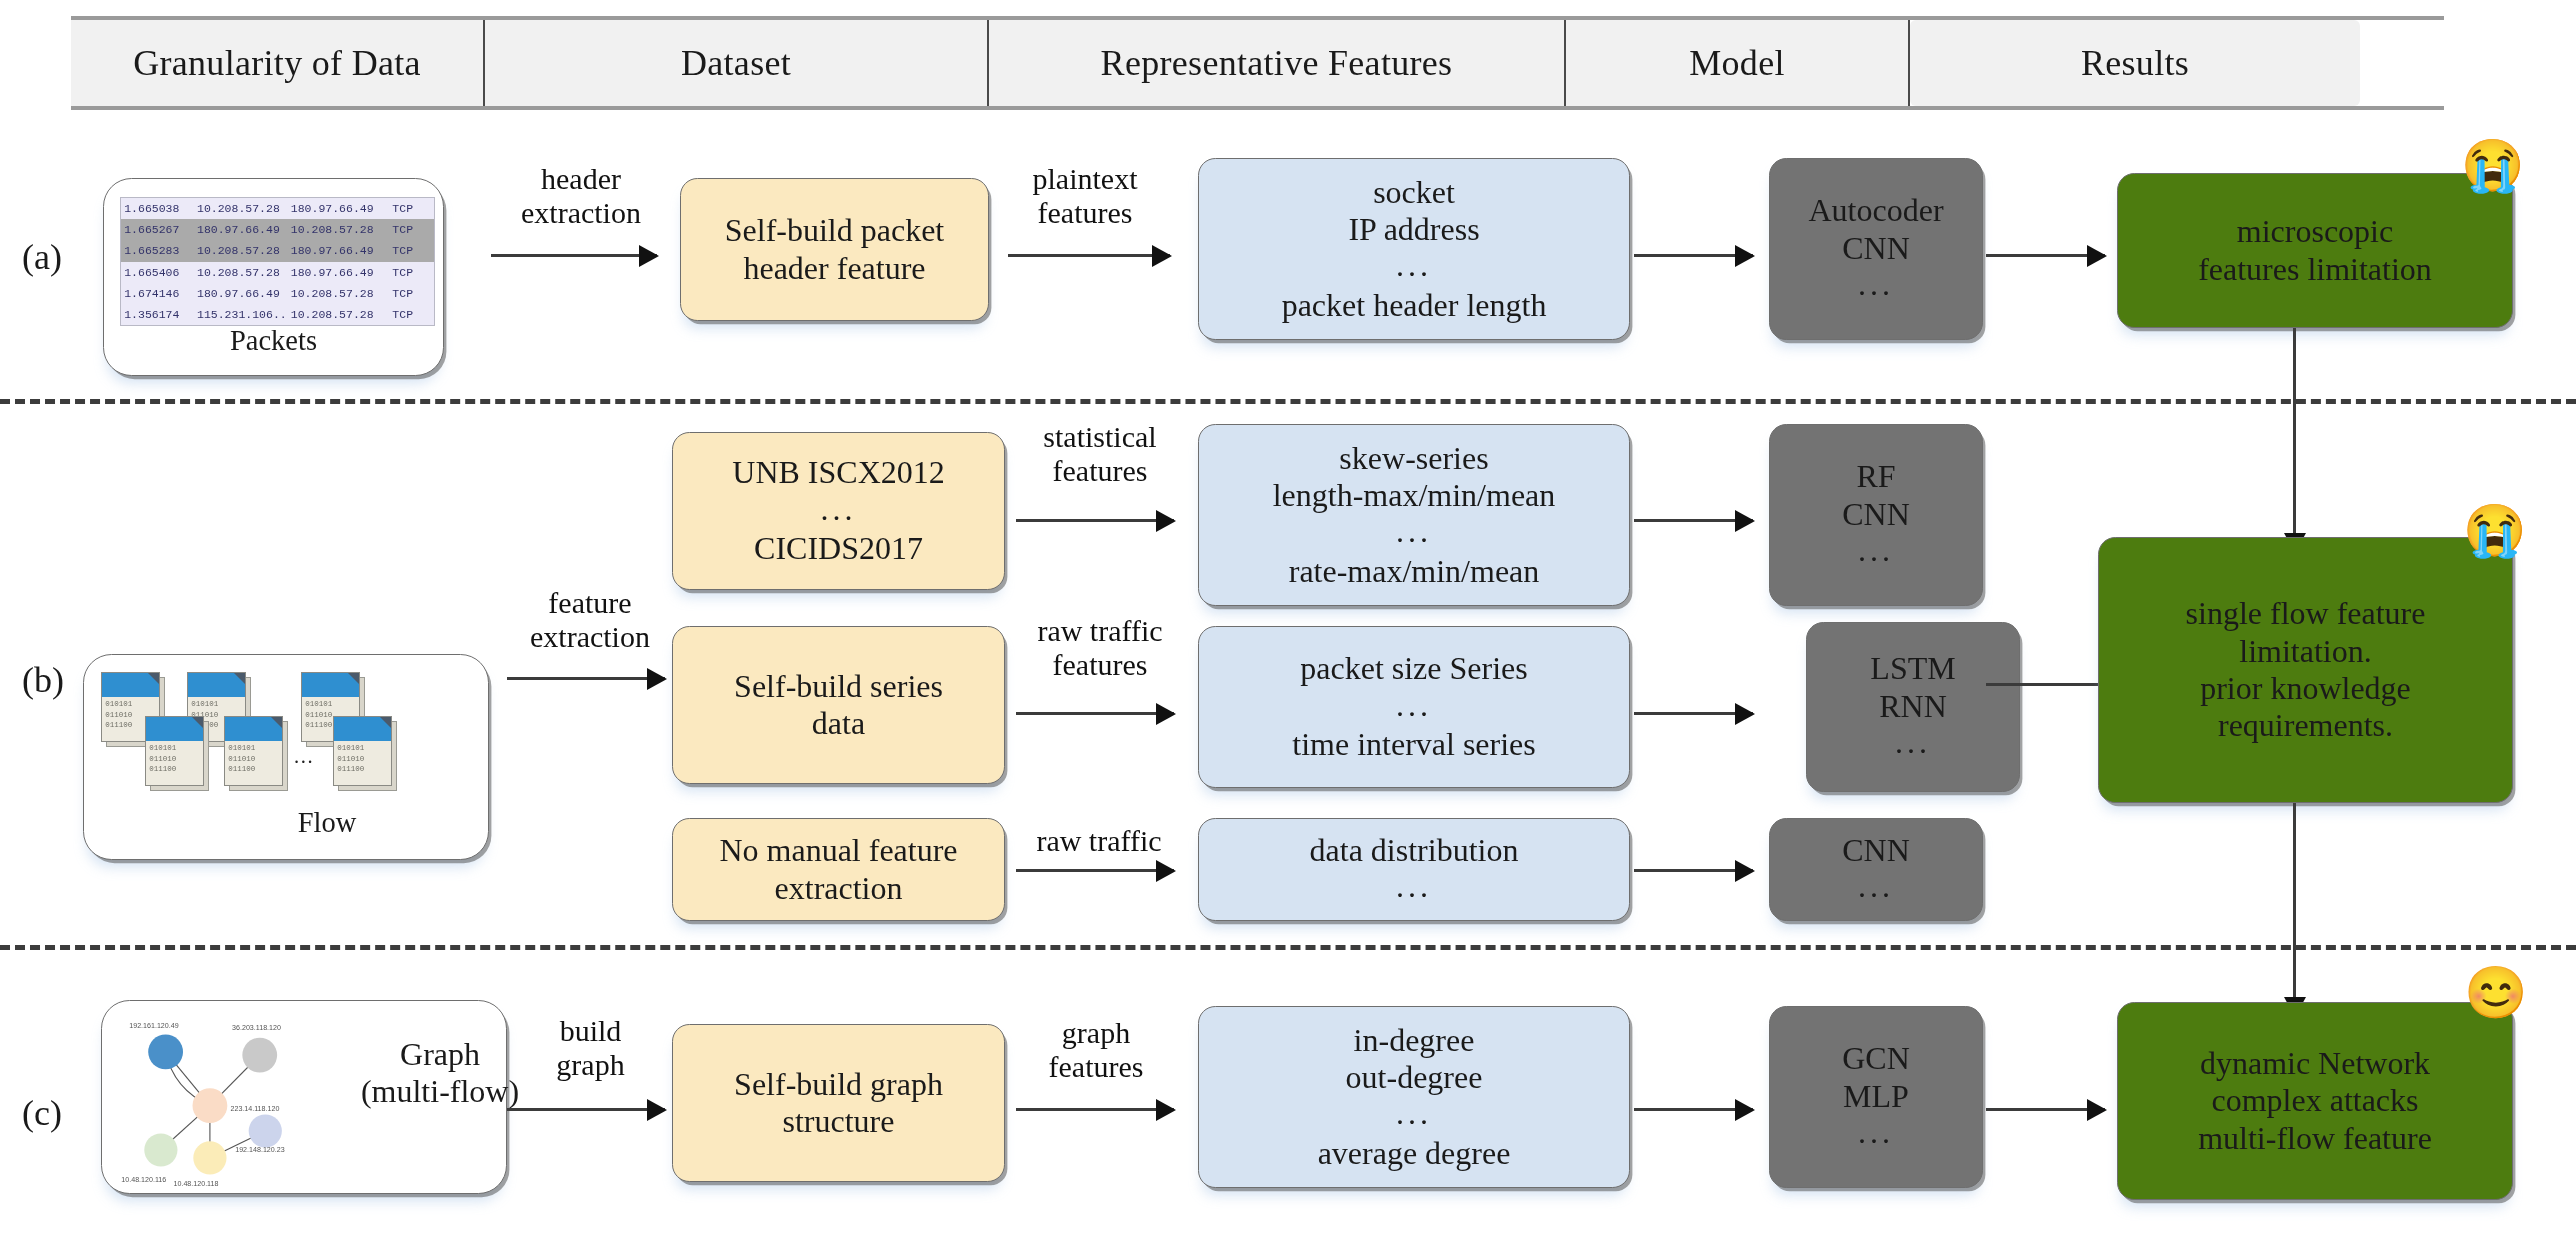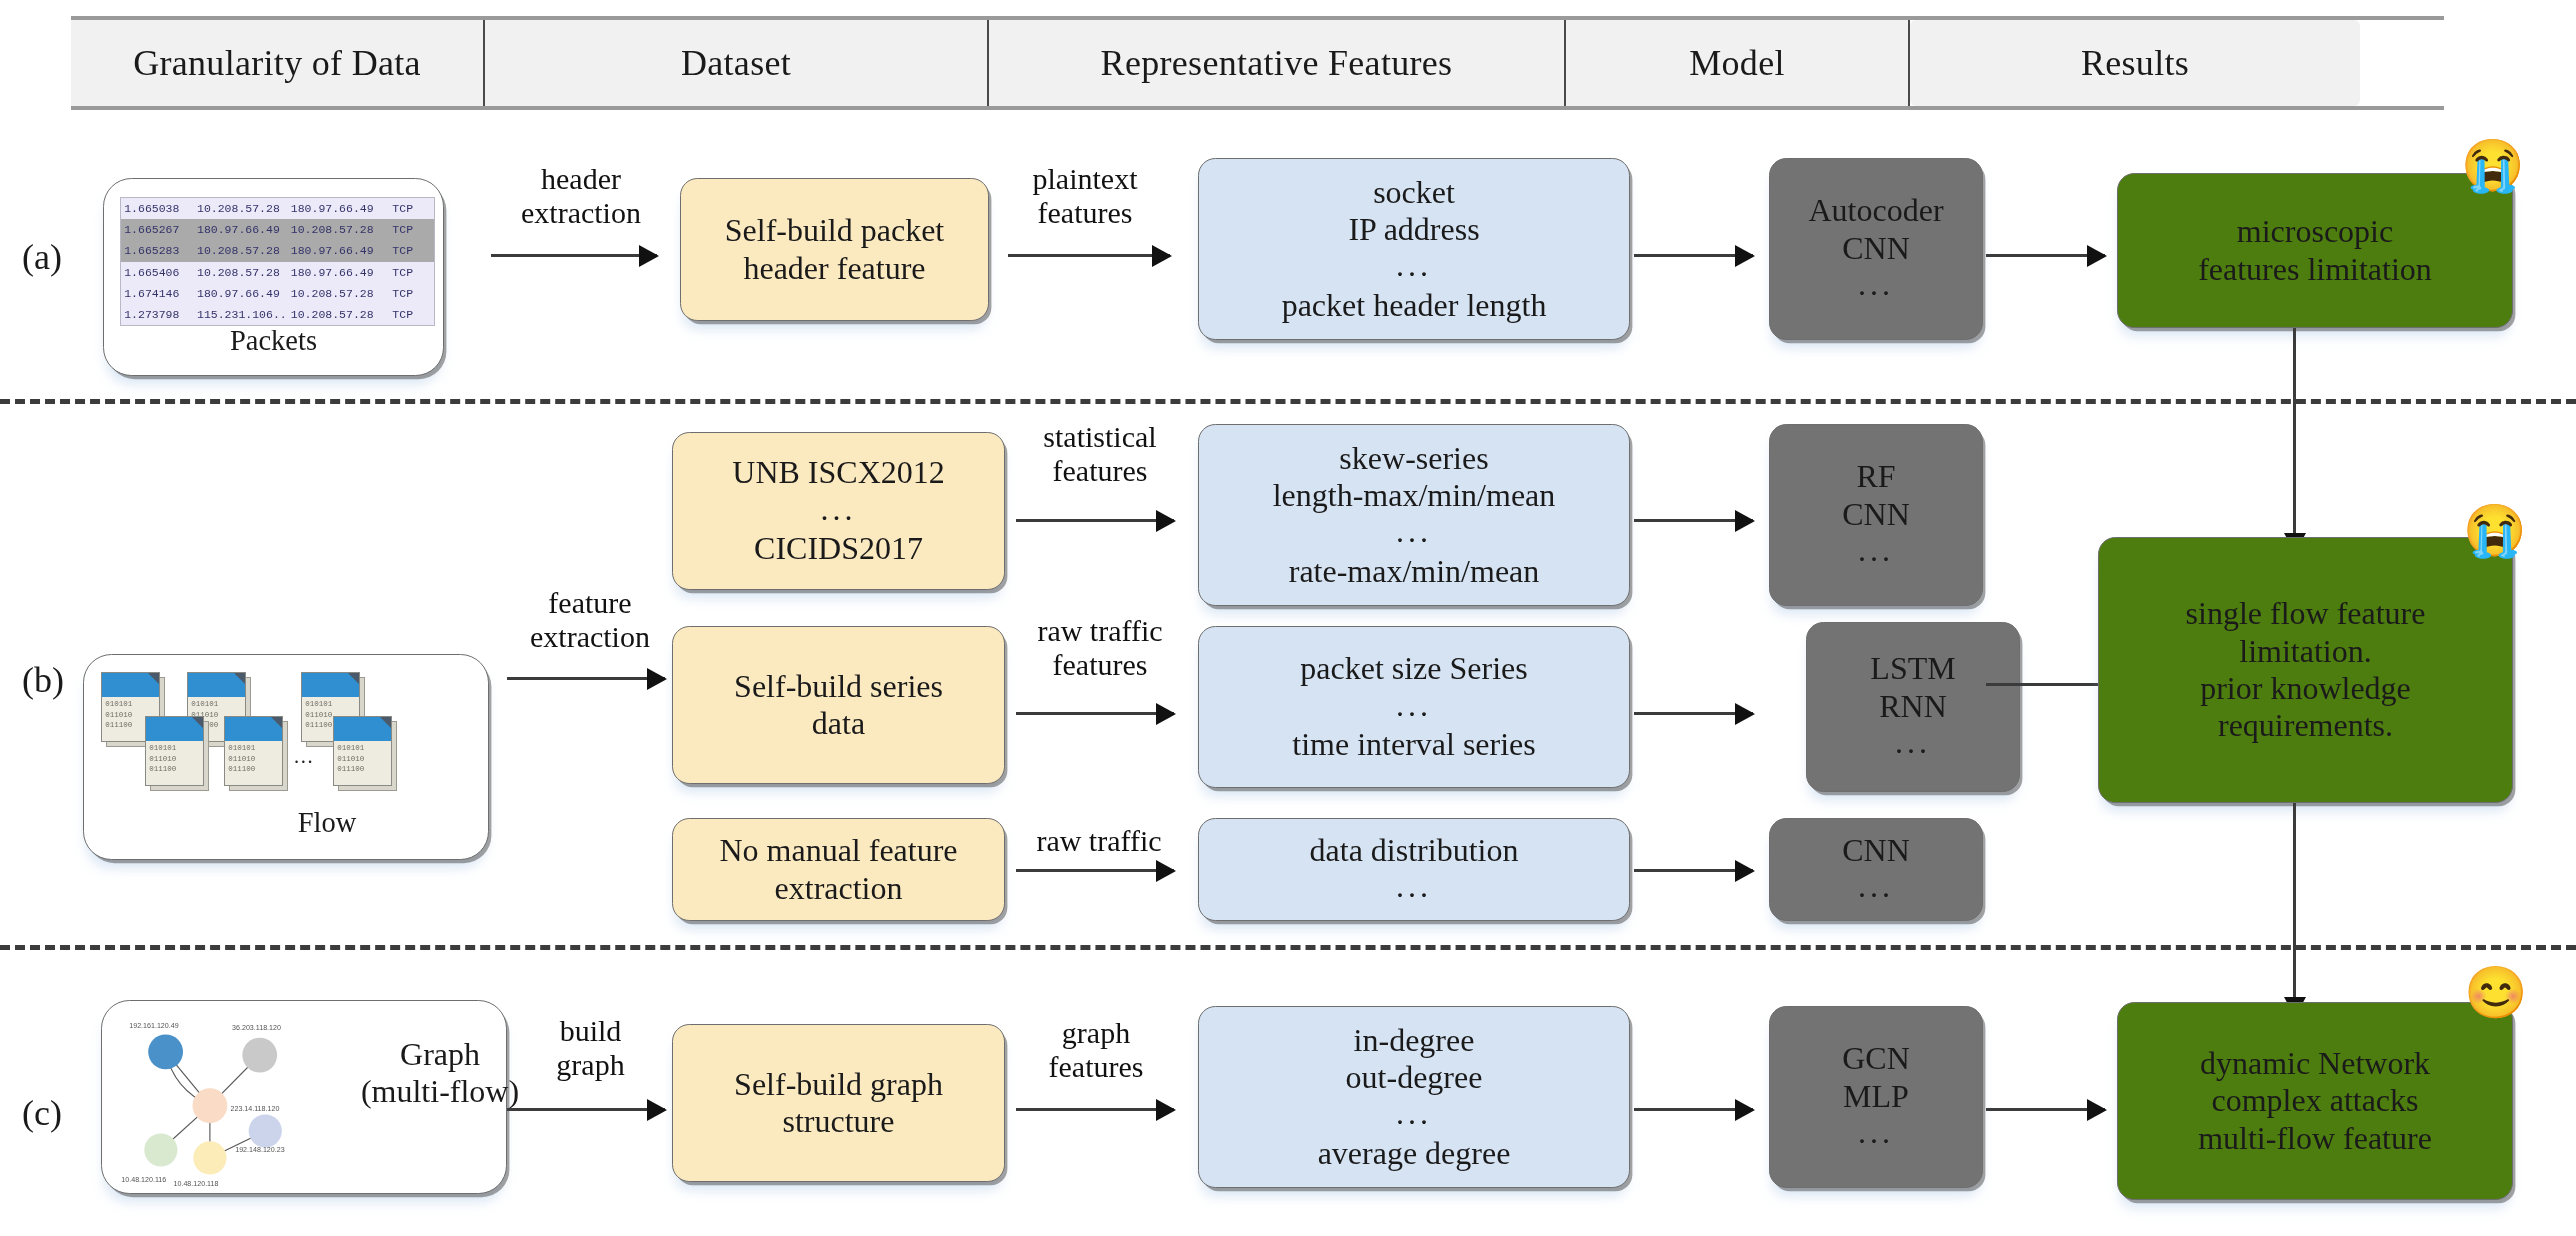--- a/index.html
+++ b/index.html
@@ -144,21 +144,21 @@
     <span class="pk-d">180.97.66.49</span>
     <span class="pk-p">TCP</span>
   </div>
   <div class="pkrow">
     <span class="pk-t">1.674146</span>
     <span class="pk-s">180.97.66.49</span>
     <span class="pk-d">10.208.57.28</span>
     <span class="pk-p">TCP</span>
   </div>
   <div class="pkrow">
-    <span class="pk-t">1.273798</span>
+    <span class="pk-t">1.356174</span>
     <span class="pk-s">115.231.106..</span>
     <span class="pk-d">10.208.57.28</span>
     <span class="pk-p">TCP</span>
   </div>
 </div>
 <div id="packets-caption">Packets</div>
 
 <div class="elabel" style="left:490px;top:162px;width:182px;white-space:pre-line;">header
 extraction</div>
 <div class="arrow" style="left:491px;top:254px;width:166px;"></div>

